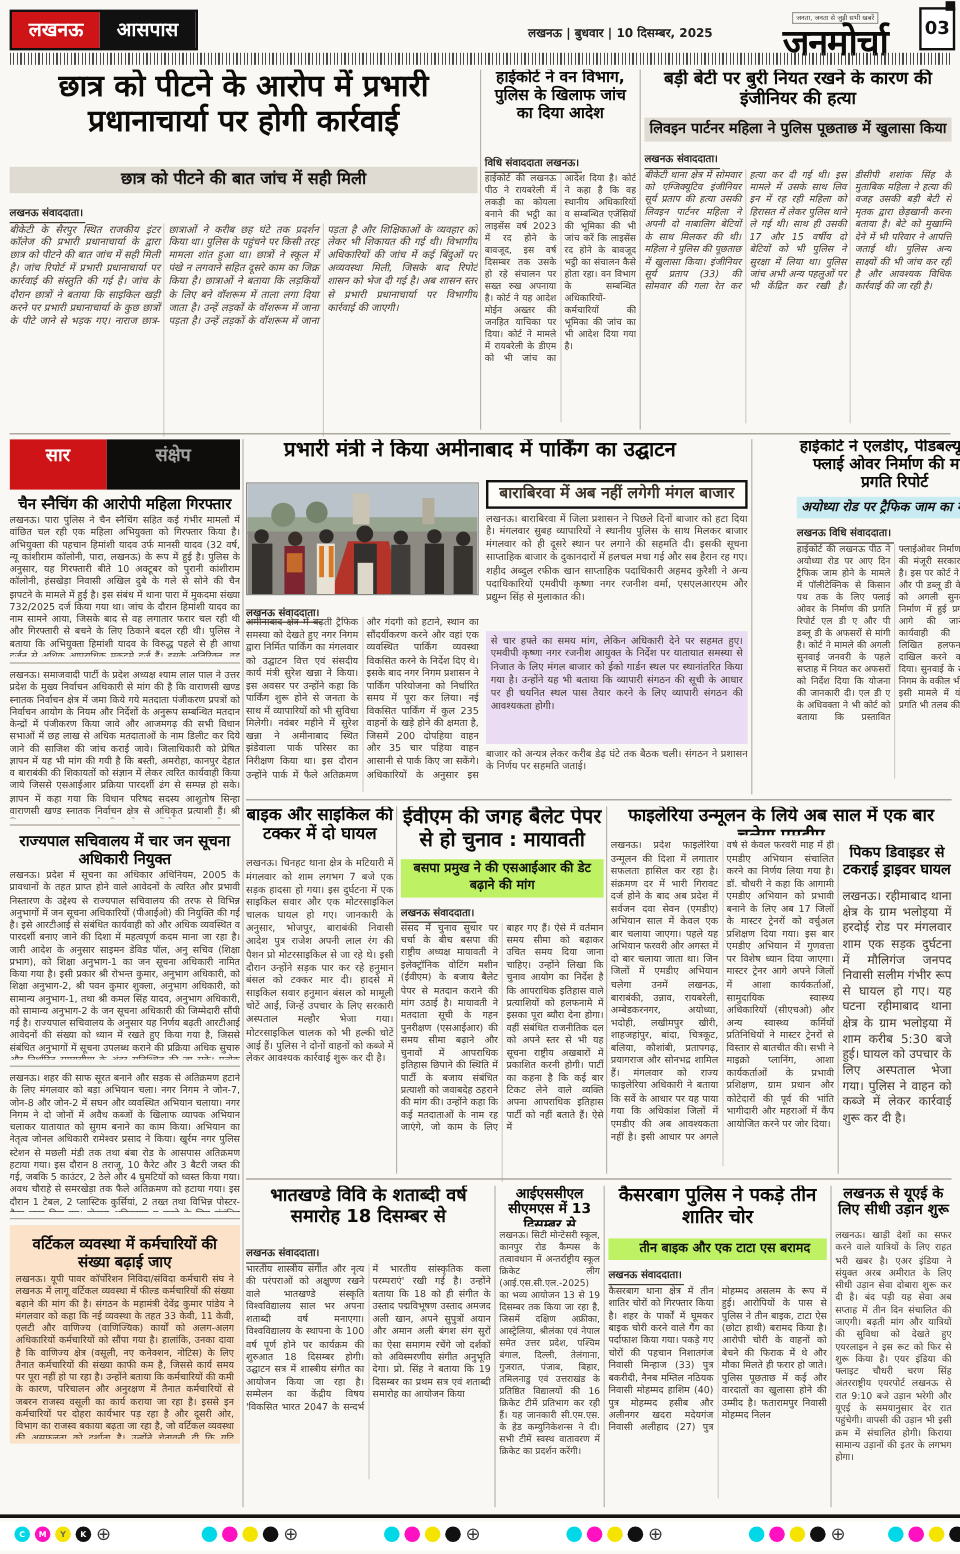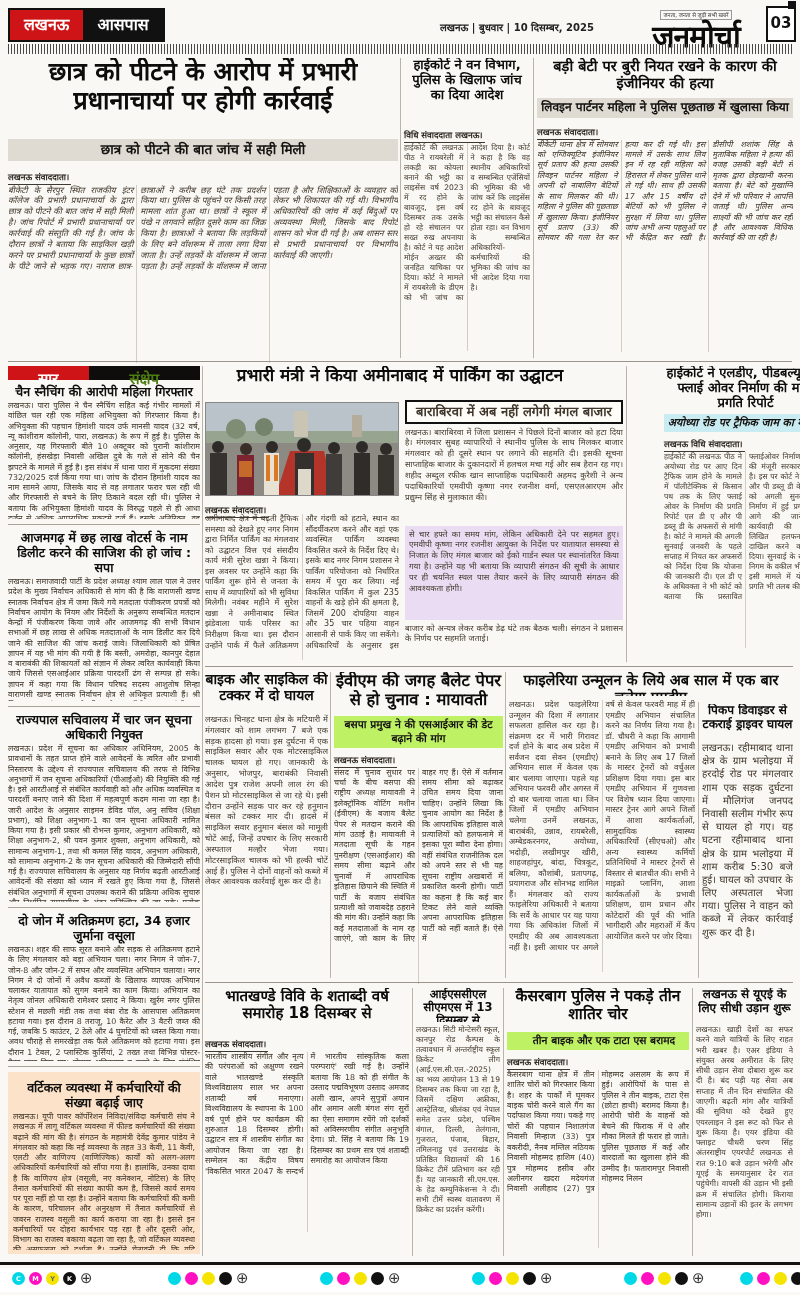--- a/index.html
+++ b/index.html
@@ -29,24 +29,24 @@
   .bar-gray{background:#dfdbd3;}
   .bar-cyan{background:#c9ecf2;font-style:italic;}
   .bar-pink{background:#bef264;}
   .byline{font-weight:700;font-size:8.5px;color:#2e2822;border-bottom:1px solid #40392f;
           display:inline-block;padding:1px 2px 2px 0;}
   .bd{font-size:8.5px;line-height:1.32;text-align:justify;overflow:hidden;color:#42382c;}
   .c2{column-count:2;column-gap:7px;column-rule:1px solid #d4cec2;}
   .c3{column-count:3;column-gap:7px;column-rule:1px solid #d4cec2;font-style:italic;}
   
   .sidebar{position:absolute;left:8px;top:366px;width:192px;height:892px;overflow:hidden;}
-  .sb-head{display:flex;height:14px;margin-bottom:4px;}
+  .sb-head{display:flex;height:42px;margin-bottom:4px;}
   .sb-head .r{flex:0 0 42%;background:#cf1418;color:#fff;font-weight:800;font-size:15px;
               text-align:center;line-height:26px;}
-  .sb-head .k{flex:1;background:#0e0d0c;color:#4d7c0f;font-weight:800;font-size:15px;
+  .sb-head .k{flex:1;background:#0e0d0c;color:#a3a3a3;font-weight:800;font-size:15px;
               text-align:center;line-height:26px;}
   .brief-title{font-weight:800;font-size:12.5px;color:#0f0e0c;text-align:center;line-height:1.2;margin:3px 0 2px;}
   .brief-body{font-size:7.9px;line-height:1.3;text-align:justify;overflow:hidden;color:#42382c;}
   .brief-sep{height:1px;background:#a9a296;margin:5px 0;}
   .peach{background:#fbe2c8;padding:5px 5px 4px;margin-top:3px;}
   
   .boxhl{border:2px solid #111;font-weight:800;text-align:center;background:#fffdf8;
          overflow:hidden;line-height:1.2;padding:2px 2px;}
   .lav{background:#eadcf2;padding:3px 4px;margin:3px 0;}
   
@@ -106,31 +106,29 @@
     <div class="sb-head">
       <div class="r">सार</div>
       <div class="k">संक्षेप</div>
     </div>
     <div>
       <div class="brief-title">चैन स्नैचिंग की आरोपी महिला गिरफ्तार</div>
       <div class="brief-body" style="height:118px;">लखनऊ। पारा पुलिस ने चैन स्नैचिंग सहित कई गंभीर मामलों में वांछित चल रही एक महिला अभियुक्ता को गिरफ्तार किया है। अभियुक्ता की पहचान हिमांशी यादव उर्फ मानसी यादव (32 वर्ष, न्यू कांशीराम कॉलोनी, पारा, लखनऊ) के रूप में हुई है। पुलिस के अनुसार, यह गिरफ्तारी बीते 10 अक्टूबर को पुरानी कांशीराम कॉलोनी, हंसखेड़ा निवासी अखिल दुबे के गले से सोने की चैन झपटने के मामले में हुई है। इस संबंध में थाना पारा में मुकदमा संख्या 732/2025 दर्ज किया गया था। जांच के दौरान हिमांशी यादव का नाम सामने आया, जिसके बाद से वह लगातार फरार चल रही थी और गिरफ्तारी से बचने के लिए ठिकाने बदल रही थी। पुलिस ने बताया कि अभियुक्ता हिमांशी यादव के विरुद्ध पहले से ही आधा दर्जन से अधिक आपराधिक मुकदमे दर्ज हैं। इसके अतिरिक्त, वह अपने इंस्टाग्राम अकाउंट पर पुलिस, न्यायालय और पक्ष-विपक्ष के विरुद्ध अभद्र भाषा का प्रयोग कर सोशल मीडिया का दुरुपयोग भी करती रही है। इस कारण उसके खिलाफ साइबर से संबंधित धाराओं में भी कार्रवाई की गई है। गिरफ्तार अभियुक्ता से पूछताछ जारी है और पुलिस द्वारा आवश्यक विधिक कार्रवाई की जा रही है।</div>
     </div>
     <div class="brief-sep"></div>
     <div>
-      <div class="brief-title">आजमगढ़ में छह लाख वोटर्स के नाम डिलीट करने की साजिश की हो जांच : सपा</div>
       <div class="brief-body" style="height:124px;">लखनऊ। समाजवादी पार्टी के प्रदेश अध्यक्ष श्याम लाल पाल ने उत्तर प्रदेश के मुख्य निर्वाचन अधिकारी से मांग की है कि वाराणसी खण्ड स्नातक निर्वाचन क्षेत्र में जमा किये गये मतदाता पंजीकरण प्रपत्रों को निर्वाचन आयोग के नियम और निर्देशों के अनुरूप सम्बन्धित मतदान केन्द्रों में पंजीकरण किया जावे और आजमगढ़ की सभी विधान सभाओं में छह लाख से अधिक मतदाताओं के नाम डिलीट कर दिये जाने की साजिश की जांच कराई जावे। जिलाधिकारी को प्रेषित ज्ञापन में यह भी मांग की गयी है कि बस्ती, अमरोहा, कानपुर देहात व बाराबंकी की शिकायतों को संज्ञान में लेकर त्वरित कार्यवाही किया जाये जिससे एसआईआर प्रक्रिया पारदर्शी ढंग से सम्पन्न हो सके। ज्ञापन में कहा गया कि विधान परिषद सदस्य आशुतोष सिन्हा वाराणसी खण्ड स्नातक निर्वाचन क्षेत्र से अधिकृत प्रत्याशी हैं। श्री सिन्हा द्वारा स्वयं तथा अपने परिवार के सदस्यों के मतदाता पंजीकरण प्रपत्र एक साथ भरकर राजकीय विवेक कालेज वाराणसी में जमा किये गये थे, मगर निर्वाचन आयोग से जुड़े अधिकारियों ने श्री आशुतोष सिन्हा व उनके परिवार के सदस्यों का नाम अलग-अलग मतदान केन्द्रों एवं बूथों पर दर्ज करा दिया गया है, इसी प्रकार बड़ागांव के ग्रामीणों को पिंडरा ब्लाक में सम्मिलित किये जाने से मतदाताओं में भ्रम की स्थिति पैदा हो गई है।</div>
     </div>
     <div class="brief-sep"></div>
     <div>
       <div class="brief-title">राज्यपाल सचिवालय में चार जन सूचना अधिकारी नियुक्त</div>
       <div class="brief-body" style="height:158px;">लखनऊ। प्रदेश में सूचना का अधिकार अधिनियम, 2005 के प्रावधानों के तहत प्राप्त होने वाले आवेदनों के त्वरित और प्रभावी निस्तारण के उद्देश्य से राज्यपाल सचिवालय की तरफ से विभिन्न अनुभागों में जन सूचना अधिकारियों (पीआईओ) की नियुक्ति की गई है। इसे आरटीआई से संबंधित कार्यवाही को और अधिक व्यवस्थित व पारदर्शी बनाए जाने की दिशा में महत्वपूर्ण कदम माना जा रहा है। जारी आदेश के अनुसार साइमन डेविड पॉल, अनु सचिव (शिक्षा प्रभाग), को शिक्षा अनुभाग-1 का जन सूचना अधिकारी नामित किया गया है। इसी प्रकार श्री रोभन्त कुमार, अनुभाग अधिकारी, को शिक्षा अनुभाग-2, श्री पवन कुमार शुक्ला, अनुभाग अधिकारी, को सामान्य अनुभाग-1, तथा श्री कमल सिंह यादव, अनुभाग अधिकारी, को सामान्य अनुभाग-2 के जन सूचना अधिकारी की जिम्मेदारी सौंपी गई है। राज्यपाल सचिवालय के अनुसार यह निर्णय बढ़ती आरटीआई आवेदनों की संख्या को ध्यान में रखते हुए किया गया है, जिससे संबंधित अनुभागों में सूचना उपलब्ध कराने की प्रक्रिया अधिक सुचारु और निर्धारित समयसीमा के अंदर सुनिश्चित की जा सके। प्रत्येक अधिकारी अपने अनुभाग से संबंधित सूचनाओं की उपलब्धता, संकलन और आवेदकों को पारदर्शी तरीके से प्रदान करने के लिए जिम्मेदार होंगे।</div>
     </div>
     <div class="brief-sep"></div>
     <div>
-      <div class="brief-title">दो जोन में अतिक्रमण हटा, 34 हजार जुर्माना वसूला</div>
       <div class="brief-body" style="height:116px;">लखनऊ। शहर की साफ सूरत बनाने और सड़क से अतिक्रमण हटाने के लिए मंगलवार को बड़ा अभियान चला। नगर निगम ने जोन-7, जोन-8 और जोन-2 में सघन और व्यवस्थित अभियान चलाया। नगर निगम ने दो जोनों में अवैध कब्जों के खिलाफ व्यापक अभियान चलाकर यातायात को सुगम बनाने का काम किया। अभियान का नेतृत्व जोनल अधिकारी रामेश्वर प्रसाद ने किया। खुर्रम नगर पुलिस स्टेशन से मछली मंडी तक तथा बंबा रोड के आसपास अतिक्रमण हटाया गया। इस दौरान 8 तराजू, 10 कैरेट और 3 बैटरी जब्त की गई, जबकि 5 काउंटर, 2 ठेले और 4 घुमटियों को ध्वस्त किया गया। अवध चौराहे से समरखेड़ा तक फैले अतिक्रमण को हटाया गया। इस दौरान 1 टेबल, 2 प्लास्टिक कुर्सियां, 2 तख्त तथा विभिन्न पोस्टर-बैनर जब्त किए गए। दोबारा अतिक्रमण न करने के लिए संबंधित व्यक्तियों को सख्त चेतावनी भी दी गई। प्लास्टिक और गंदगी पर 34,600 जुर्माना अतिक्रमण हटाने के साथ ही निगम ने स्वच्छता और प्लास्टिक प्रतिषेध नियमों के उल्लंघन पर जुर्माना भी वसूला।</div>
     </div>
     <div class="brief-sep"></div>
     <div class="peach">
       <div class="brief-title">वर्टिकल व्यवस्था में कर्मचारियों की संख्या बढ़ाई जाए</div>
       <div class="brief-body" style="height:138px;">लखनऊ। यूपी पावर कॉर्पोरेशन निविदा/संविदा कर्मचारी संघ ने लखनऊ में लागू वर्टिकल व्यवस्था में फील्ड कर्मचारियों की संख्या बढ़ाने की मांग की है। संगठन के महामंत्री देवेंद्र कुमार पांडेय ने मंगलवार को कहा कि नई व्यवस्था के तहत 33 केवी, 11 केवी, एलटी और वाणिज्य (वाणिज्यिक) कार्यों को अलग-अलग अधिकारियों कर्मचारियों को सौंपा गया है। हालांकि, उनका दावा है कि वाणिज्य क्षेत्र (वसूली, नए कनेक्शन, नोटिस) के लिए तैनात कर्मचारियों की संख्या काफी कम है, जिससे कार्य समय पर पूरा नहीं हो पा रहा है। उन्होंने बताया कि कर्मचारियों की कमी के कारण, परिचालन और अनुरक्षण में तैनात कर्मचारियों से जबरन राजस्व वसूली का कार्य कराया जा रहा है। इससे इन कर्मचारियों पर दोहरा कार्यभार पड़ रहा है और दूसरी ओर, विभाग का राजस्व बकाया बढ़ता जा रहा है, जो वर्टिकल व्यवस्था की असफलता को दर्शाता है। उन्होंने चेतावनी दी कि यदि वाणिज्य व्यवस्था में कर्मचारियों की संख्या नहीं बढ़ाई गई, तो संगठन वर्टिकल व्यवस्था के खिलाफ आंदोलन शुरू करने के लिए बाध्य होगा।</div>
     </div>
   </div>
   <div class="vr" style="left:202px;top:366px;height:890px;"></div>
 

